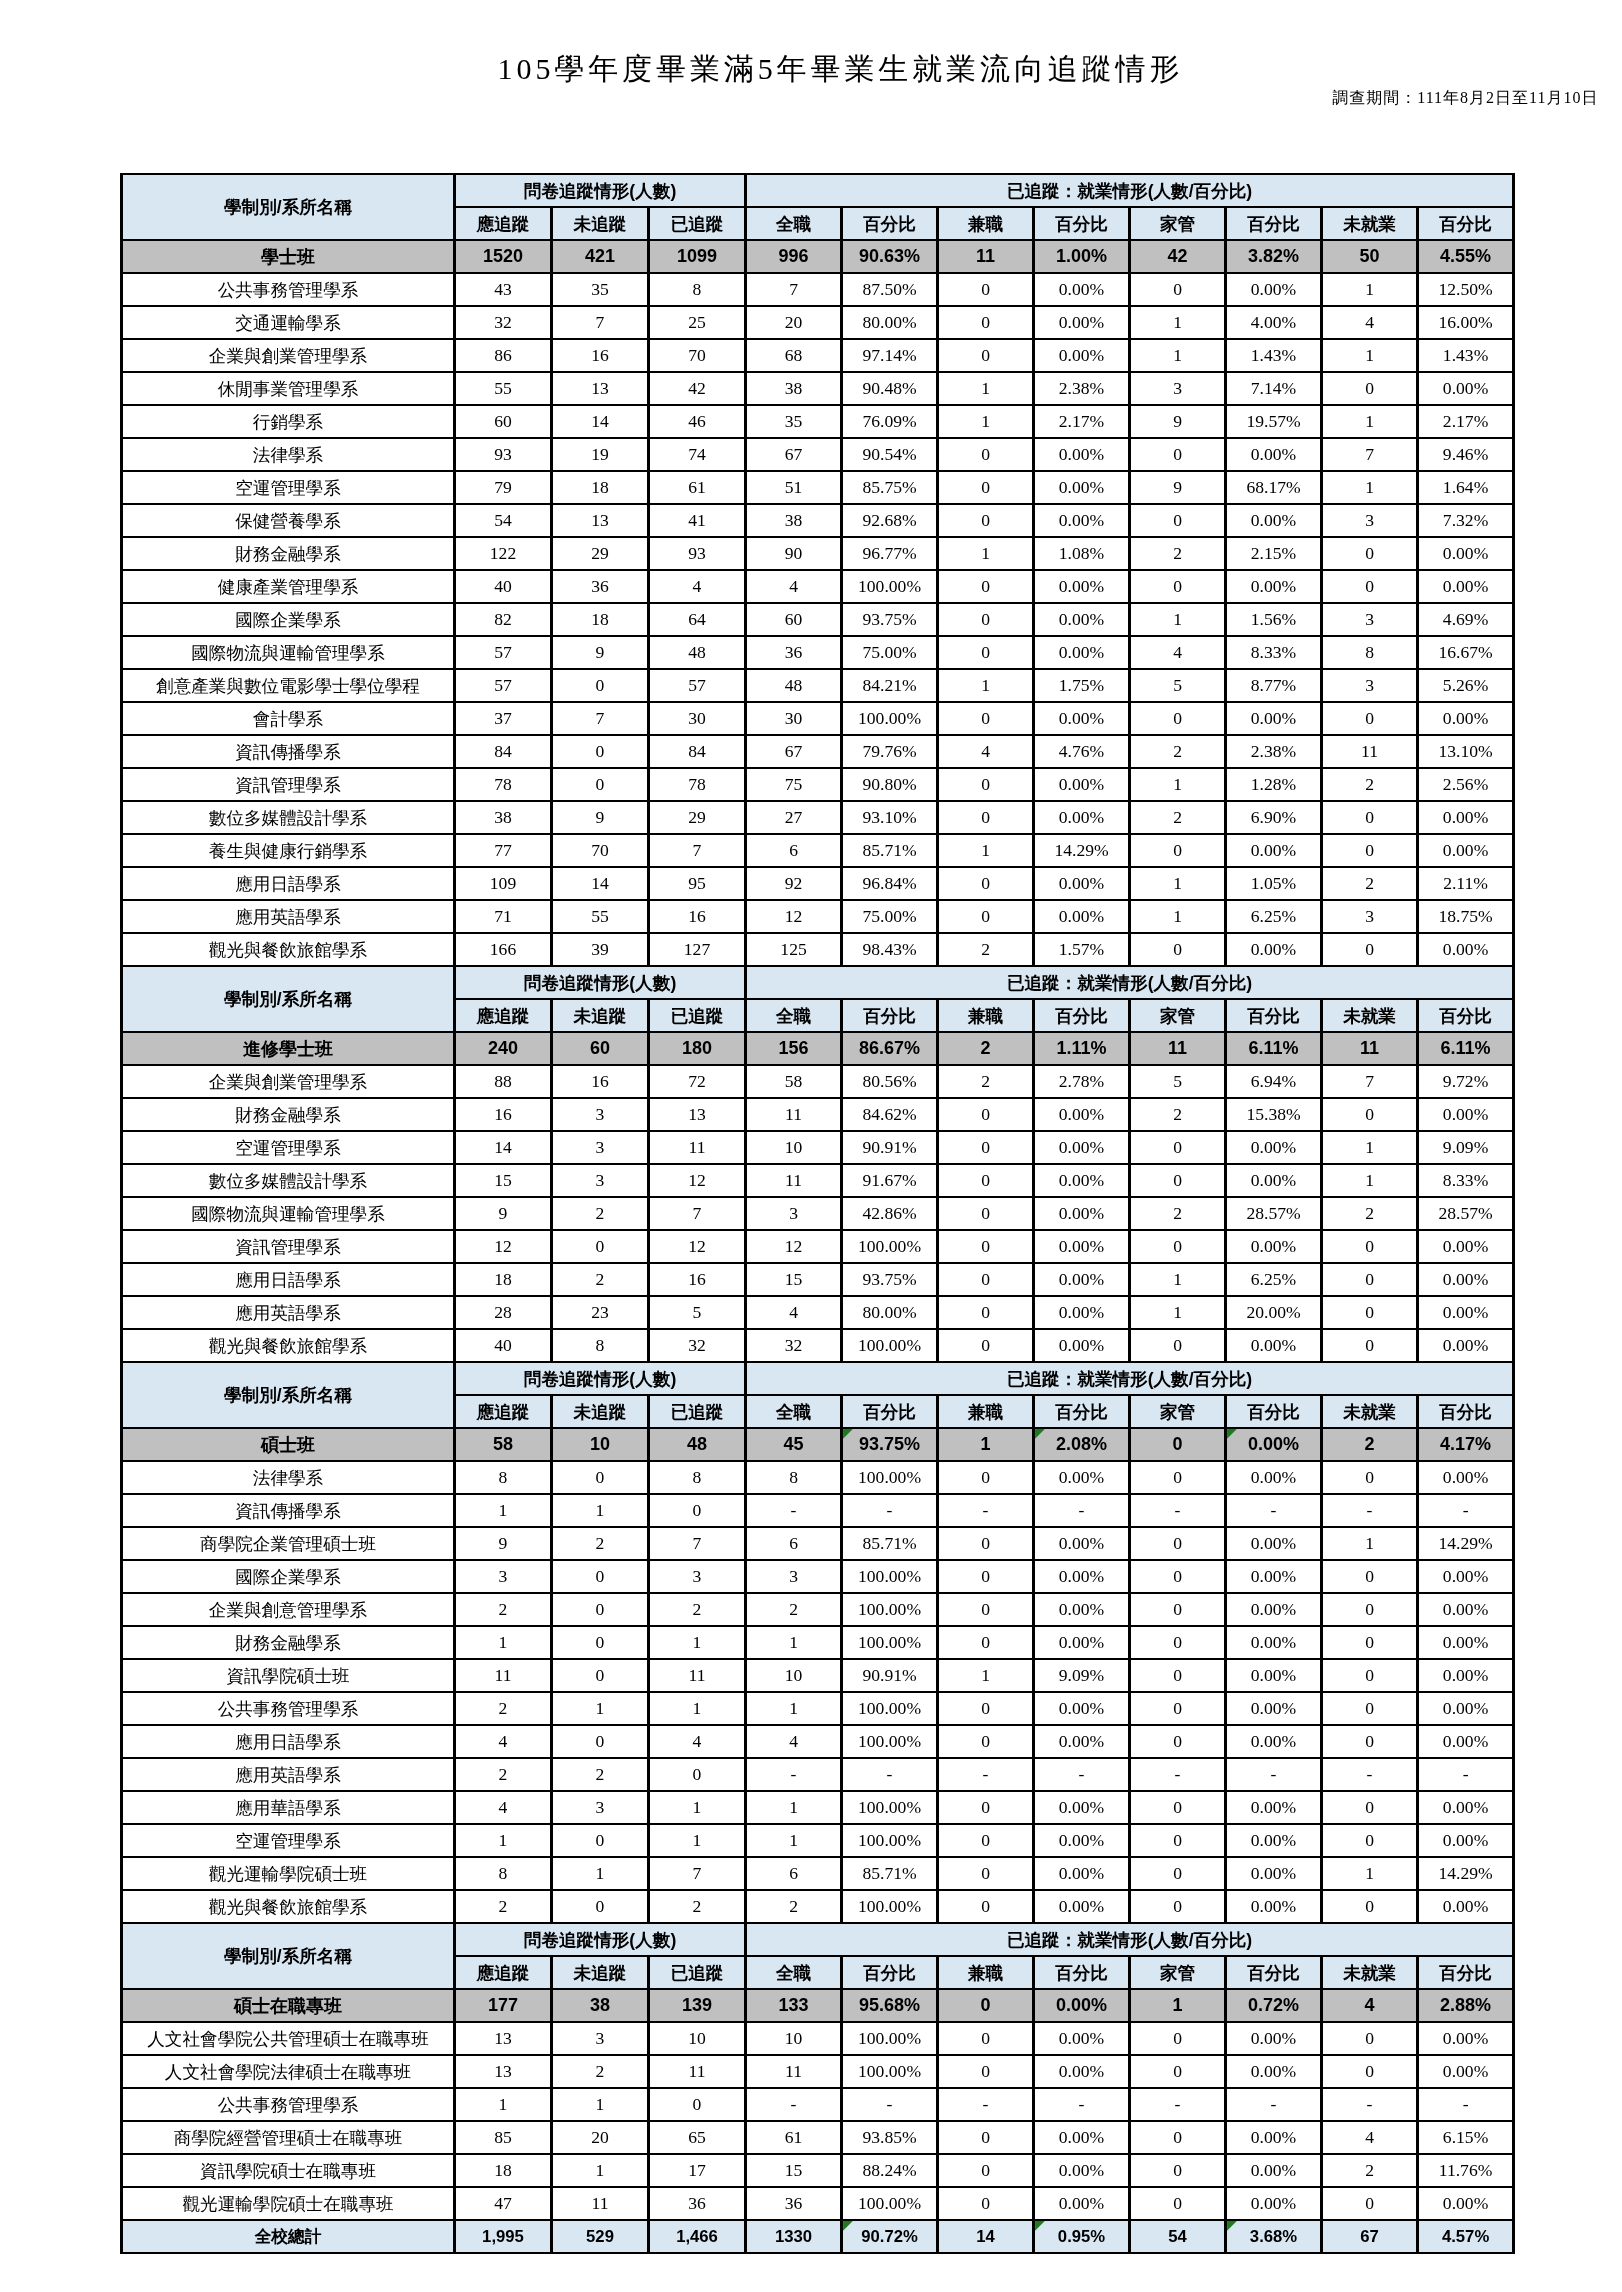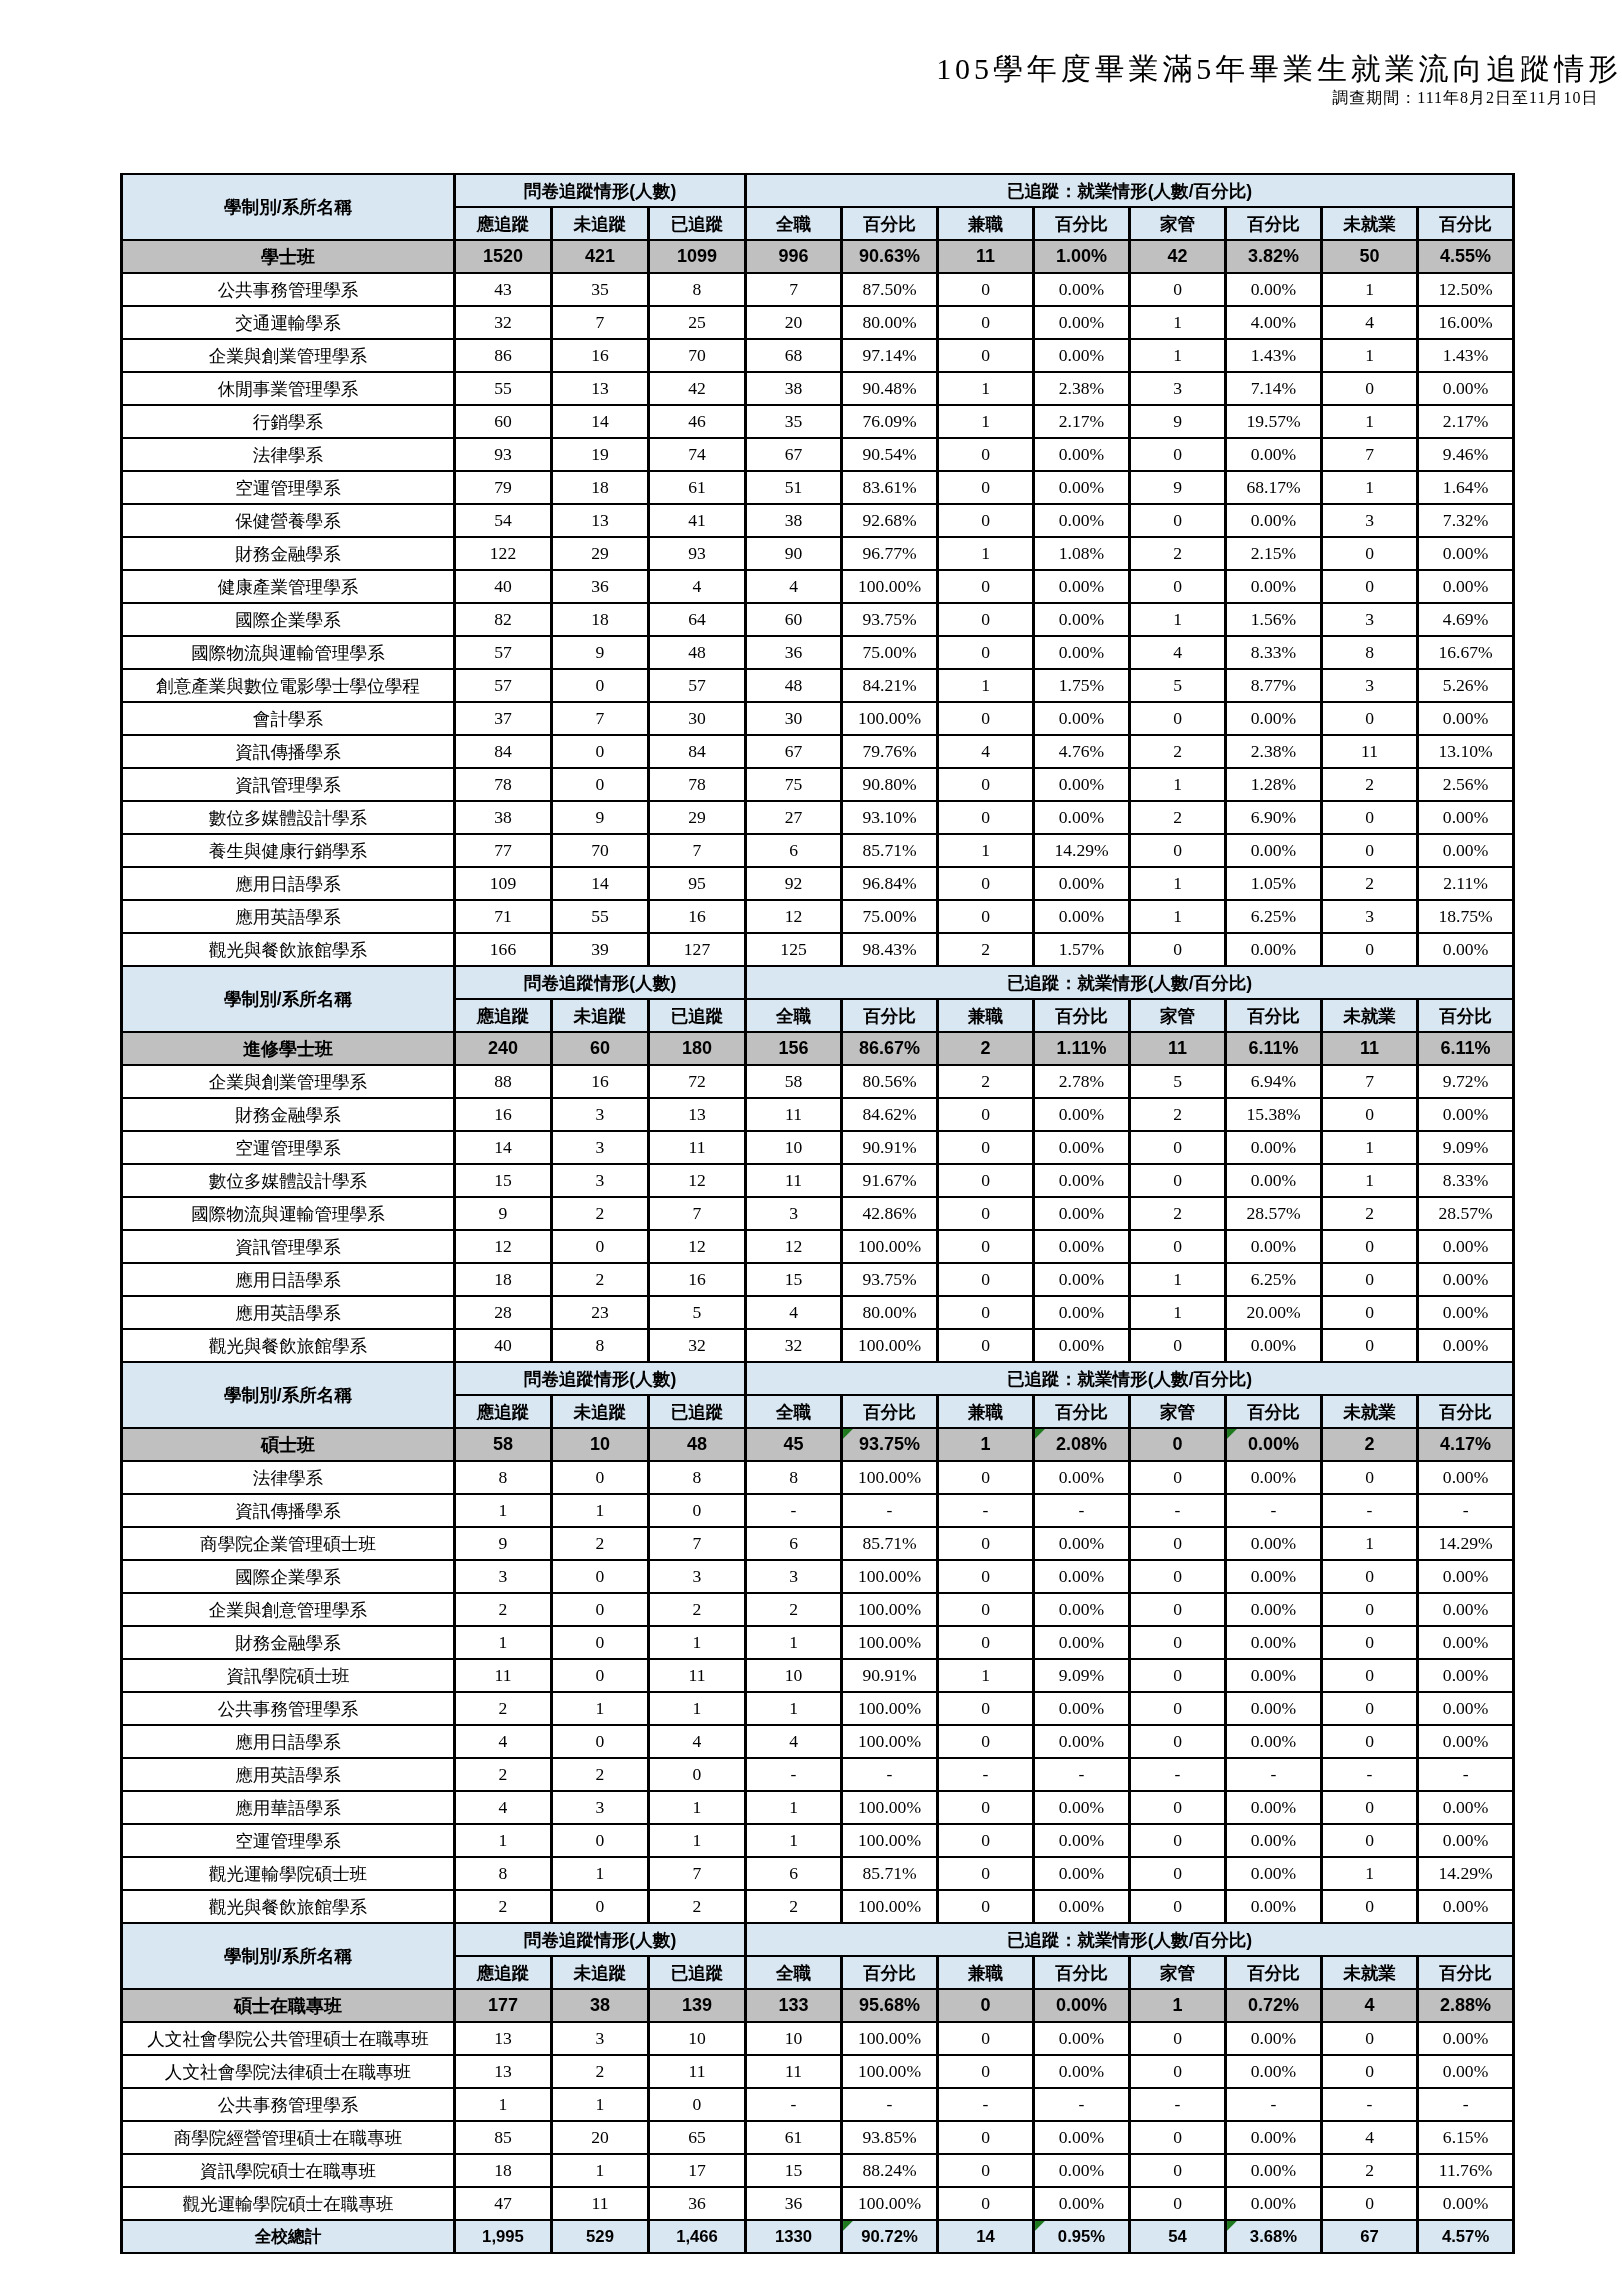--- a/index.html
+++ b/index.html
@@ -1,21 +1,21 @@
 <!DOCTYPE html>
 <html><head>
 <meta charset="utf-8">
 <style>
   html,body{margin:0;padding:0;}
   body{
     width:1622px;height:2293px;background:#ffffff;position:relative;
     font-family:"Liberation Serif","DejaVu Serif",serif;color:#000;
   }
   .title{
-    position:absolute;top:49px;left:0;right:0;text-align:right;text-indent:59px;
+    position:absolute;top:49px;left:0;right:0;text-align:center;text-indent:59px;
     font-size:30px;letter-spacing:3.9px;white-space:nowrap;
     font-family:"Liberation Serif","DejaVu Serif",serif;
   }
   .period{
     position:absolute;top:88px;right:23.5px;font-size:16px;letter-spacing:1px;
     font-family:Liberation Serif, serif;
     text-align:right;
   }
   table.tbl{
     position:absolute;left:120px;top:173px;width:1158px;
@@ -186,21 +186,21 @@
         <td>0.00%</td>
         <td>7</td>
         <td>9.46%</td>
       </tr>
       <tr>
         <td class="name">空運管理學系</td>
         <td>79</td>
         <td>18</td>
         <td>61</td>
         <td>51</td>
-        <td>83.61%</td>
+        <td>85.75%</td>
         <td>0</td>
         <td>0.00%</td>
         <td>9</td>
         <td>68.17%</td>
         <td>1</td>
         <td>1.64%</td>
       </tr>
       <tr>
         <td class="name">保健營養學系</td>
         <td>54</td>

